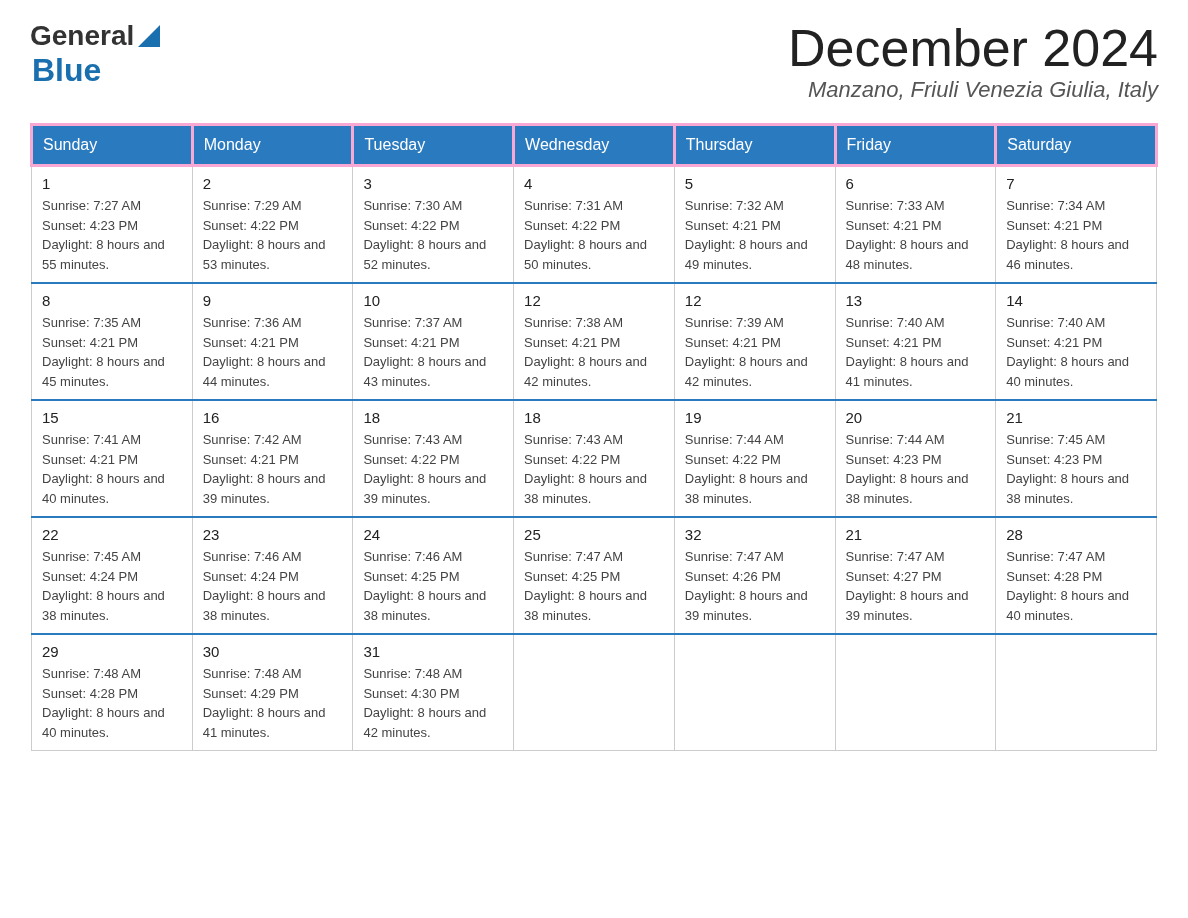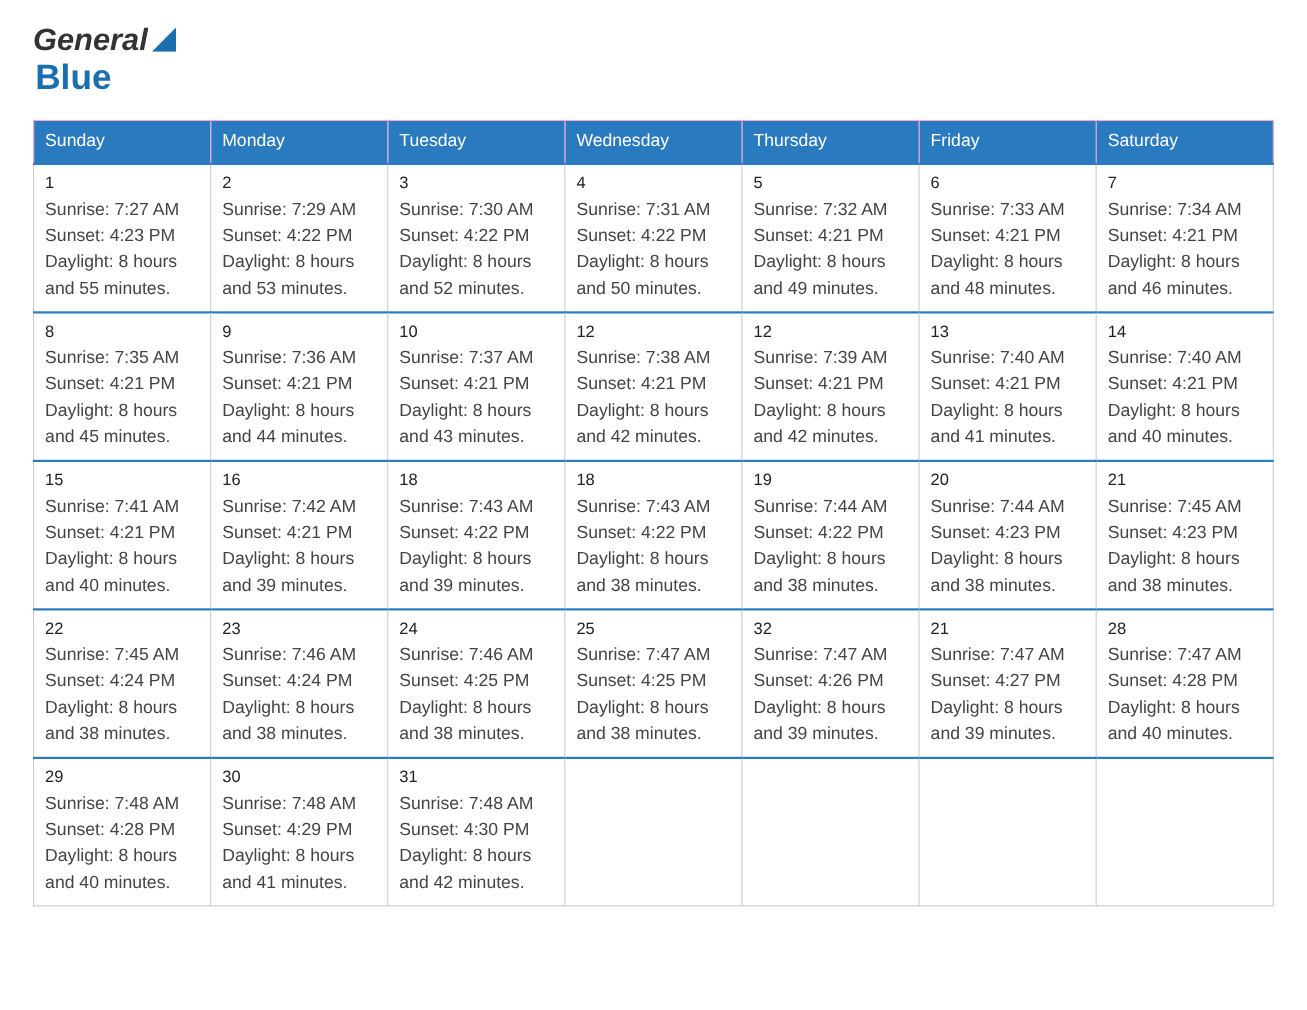--- a/index.html
+++ b/index.html
@@ -26,21 +26,20 @@
       font-weight: bold;
       color: #1a6faf;
     }
     .logo-area {
       display: flex;
       flex-direction: column;
     }
     .logo-line1 {
       display: flex;
       align-items: center;
-      font-style: italic;
     }
     .title-area {
       text-align: right;
     }
     .month-title {
       font-size: 52px;
       font-weight: normal;
       color: #222;
       line-height: 1.1;
     }
@@ -54,21 +53,21 @@
       border-collapse: collapse;
       table-layout: fixed;
     }
     thead tr th {
       background-color: #2a7abf;
       color: #fff;
       font-size: 16px;
       font-weight: normal;
       padding: 10px 10px;
       text-align: left;
-      border: 1px solid #f9a8d4;
+      border: 3px solid #f9a8d4;
     }
     tbody tr td {
       vertical-align: top;
       padding: 8px 10px;
       font-size: 13.5px;
       color: #333;
       border-left: 1px solid #ccc;
       border-right: 1px solid #ccc;
       border-bottom: 1px solid #ccc;
       height: 110px;
@@ -80,21 +79,21 @@
       border-left: 1px solid #ccc;
     }
     .day-number {
       font-size: 15px;
       font-weight: normal;
       color: #222;
       margin-bottom: 4px;
       display: block;
     }
     .day-info {
-      font-size: 16px;
+      font-size: 13px;
       color: #444;
       line-height: 1.5;
     }
     .row-divider td {
       border-top: 2px solid #2a7abf !important;
     }
     .empty-cell {
       background: #fff;
     }
   </style>
@@ -109,20 +108,22 @@
         <svg width="22" height="22" viewBox="0 0 22 22">
           <polygon points="0,22 22,22 22,0" fill="#1a6faf"></polygon>
         </svg>
       </div>
     </div>
     <div style="margin-left: 2px;">
       <span class="logo-text-blue">Blue</span>
     </div>
   </div>
   <div class="title-area">
+    <div class="month-title">December 2024</div>
+    <div class="subtitle">Manzano, Friuli Venezia Giulia, Italy</div>
   </div>
 </div>
 
 <table>
   <thead>
     <tr>
       <th>Sunday</th>
       <th>Monday</th>
       <th>Tuesday</th>
       <th>Wednesday</th>

